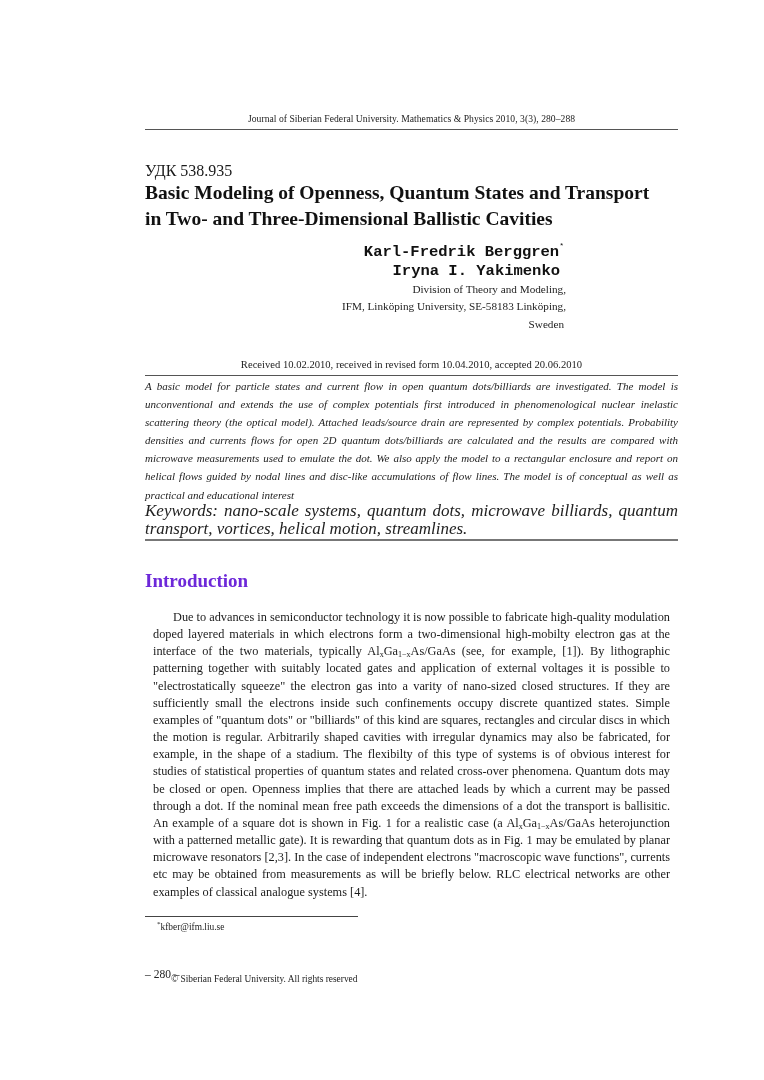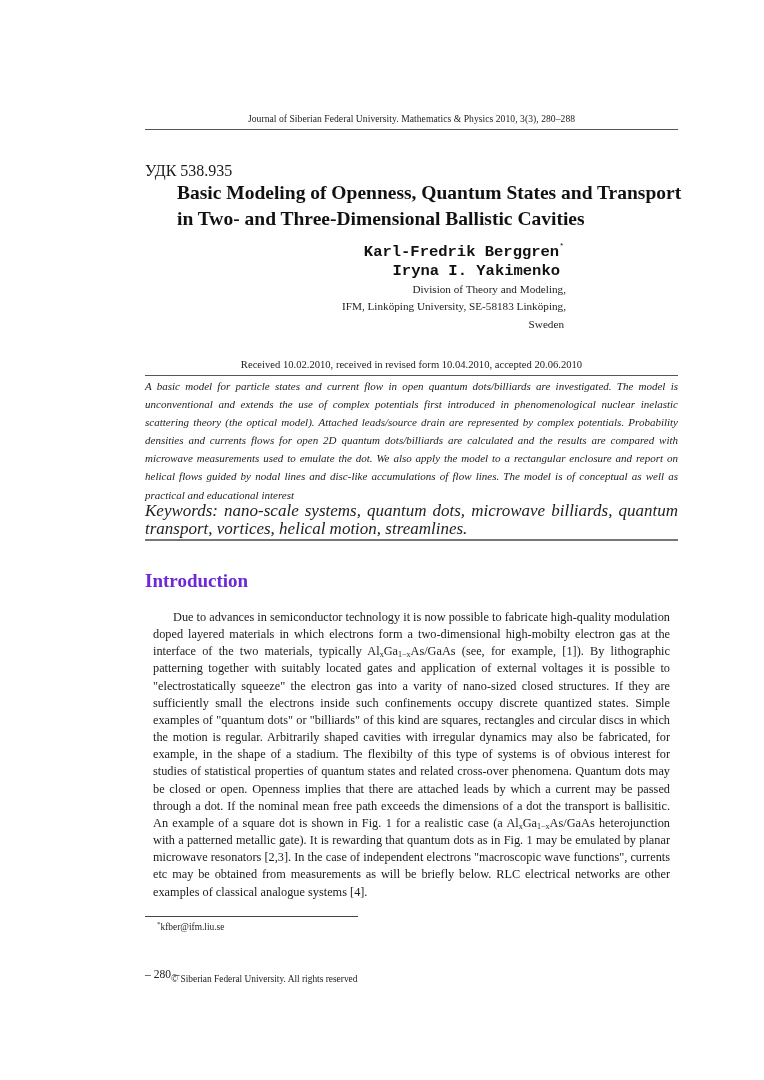--- a/index.html
+++ b/index.html
@@ -16,21 +16,21 @@
       text-align: center; font-size: 9.6px; letter-spacing: 0.05px; color: #222;
       font-family: "Liberation Serif", serif;
     }
     .rule { background: #555; height: 1px; }
     .head-rule { left: 145px; width: 533px; top: 129px; }
 
     .udk { left: 145px; top: 162px; font-size: 16px; font-family: "Liberation Serif", serif; }
     .title {
       left: 145px; top: 180px; width: 560px;
       font-family: "Liberation Serif", serif; font-weight: bold;
-      font-size: 19.5px; line-height: 26px; color: #111; margin-left: 32px;
+      font-size: 19.5px; line-height: 26px; color: #111;
     }
     .author {
       right: 88px; font-family: Liberation Mono, monospace; font-weight: bold;
       font-size: 15.5px; color: #111; text-align: right;
     }
     .author sup { font-size: 8px; font-weight: normal; vertical-align: 8px; }
     .affil {
       right: 86px; font-family: "Liberation Serif", serif; font-size: 11.2px; text-align: right; color: #222;
     }
 

